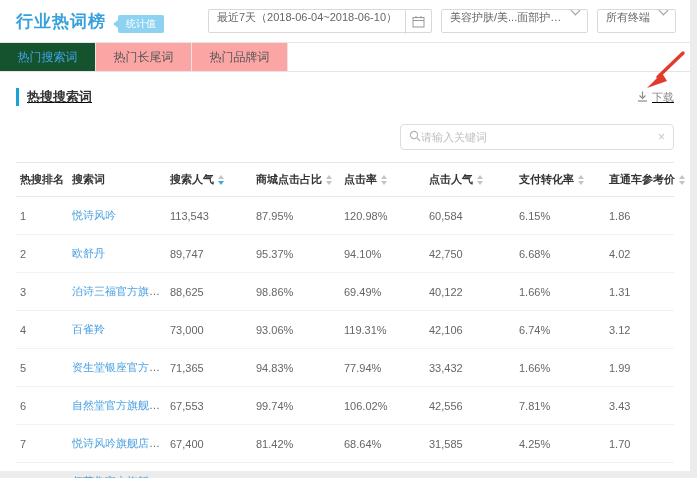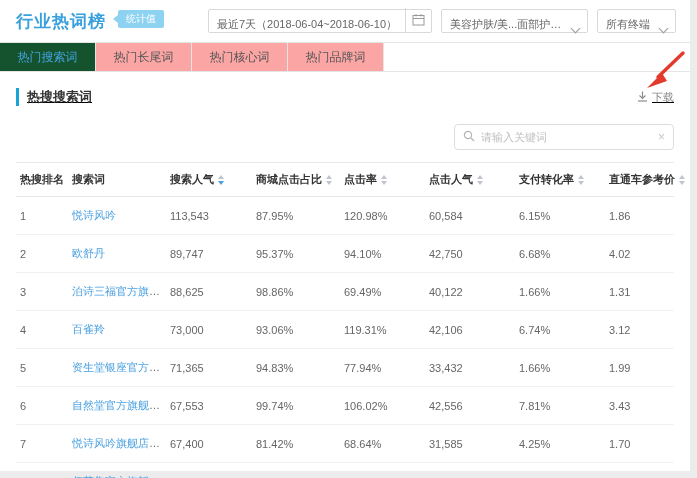--- a/index.html
+++ b/index.html
@@ -2,28 +2,28 @@
 <html><head>
 <meta charset="utf-8">
 <style>
   * { margin:0; padding:0; box-sizing:border-box; }
   html,body { width:697px; height:478px; overflow:hidden; background:#ececec;
               font-family:"Liberation Sans", sans-serif; }
   .card { position:absolute; left:0; top:0; width:690px; height:471px; background:#fff; }
 
   
   .hdr { height:42px; display:flex; align-items:center; justify-content:space-between; padding:0 14px 0 16px; }
-  .hdr-left { display:flex; align-items:flex-start; }
+  .hdr-left { display:flex; align-items:flex-end; }
   .page-title { font-size:17px; font-weight:bold; color:#38a0dc; letter-spacing:1px; }
   .badge { position:relative; margin-left:12px; background:#8ed2f2; color:#fff; font-size:10px;
            line-height:16px; padding:1px 8px; border-radius:2px; }
   .badge::before { content:""; position:absolute; left:-5px; top:5px; border-top:4px solid transparent;
            border-bottom:4px solid transparent; border-right:5px solid #8ed2f2; }
   .hdr-right { display:flex; align-items:center; gap:9px; }
-  .ctrl { display:flex; align-items:flex-end; border:1px solid #d9d9d9; border-radius:2px;
+  .ctrl { display:flex; align-items:flex-start; border:1px solid #d9d9d9; border-radius:2px;
           height:24px; font-size:11px; color:#666; background:#fff; }
   .date-text { padding:0 8px; white-space:nowrap; }
   .cal-btn { width:26px; height:24px; border-left:1px solid #d9d9d9; display:flex;
              align-items:center; justify-content:center; }
   .dd { padding:0 8px; white-space:nowrap; max-width:128px; overflow:hidden; text-overflow:ellipsis; }
   .chev { width:7px; height:7px; border-right:1px solid #999; border-bottom:1px solid #999;
           transform:rotate(45deg); margin:-3px 8px 0 2px; flex:none; }
 
   
   .tabs { display:flex; border-top:1px solid #e5e5e5; border-bottom:1px solid #e5e5e5; height:30px; }
@@ -33,22 +33,22 @@
 
   
   .sect { display:flex; align-items:center; justify-content:space-between; padding:16px 16px 0 16px;text-decoration:underline; }
   .sect-title { font-size:13px; font-weight:bold; color:#333; border-left:3px solid #18a5d6; padding-left:8px; }
   .dl { display:flex; align-items:center; gap:4px; font-size:11px; color:#8a8a8a; cursor:pointer; }
 
   .annot { position:absolute; right:4px; top:50px; pointer-events:none; }
 
   
   .search-row { display:flex; justify-content:flex-end; padding:18px 16px 12px 16px; }
-  .search-box { width:220px; height:26px; border:1px solid #ddd; border-radius:4px; display:flex;
-                align-items:center; padding:0 8px; gap:6px; }
+  .search-box { width:274px; height:26px; border:1px solid #ddd; border-radius:4px; display:flex;
+                align-items:center; padding:0 8px; }
   .search-box input { border:none; outline:none; flex:1; font-size:11px; color:#666;
                 font-family:"Liberation Sans", sans-serif; }
   .search-box input::placeholder { color:#bfbfbf; }
   .clear-x { color:#c6c6c6; font-size:12px; line-height:1; cursor:pointer; }
 
   
   table { width:658px; margin:0 16px; border-collapse:collapse; table-layout:fixed; font-size:11px; }
   col.c-rank{width:52px} col.c-kw{width:98px} col.c-n1{width:86px} col.c-n2{width:88px}
   col.c-n3{width:85px} col.c-n4{width:90px} col.c-n5{width:90px} col.c-n6{width:69px}
   thead th { text-align:left; font-weight:bold; color:#333; padding:9px 4px 9px 4px;
@@ -94,21 +94,20 @@
       <div class="ctrl">
         <span class="dd">所有终端</span>
         <span class="chev"></span>
       </div>
     </div>
   </div>
 
   <div class="tabs">
     <div class="tab active">热门搜索词</div>
     <div class="tab">热门长尾词</div>
-    <div class="tab">热门核心词</div>
     <div class="tab">热门品牌词</div>
   </div>
 
   <div class="sect">
     <div class="sect-title">热搜搜索词</div>
     <div class="dl">
       <span>
         <svg width="11" height="11" viewBox="0 0 11 11">
           <line x1="5.5" y1="0.5" x2="5.5" y2="6.5" stroke="#8a8a8a" stroke-width="1.2"></line>
           <polyline points="2.5,4.5 5.5,7.5 8.5,4.5" fill="none" stroke="#8a8a8a" stroke-width="1.2"></polyline>

